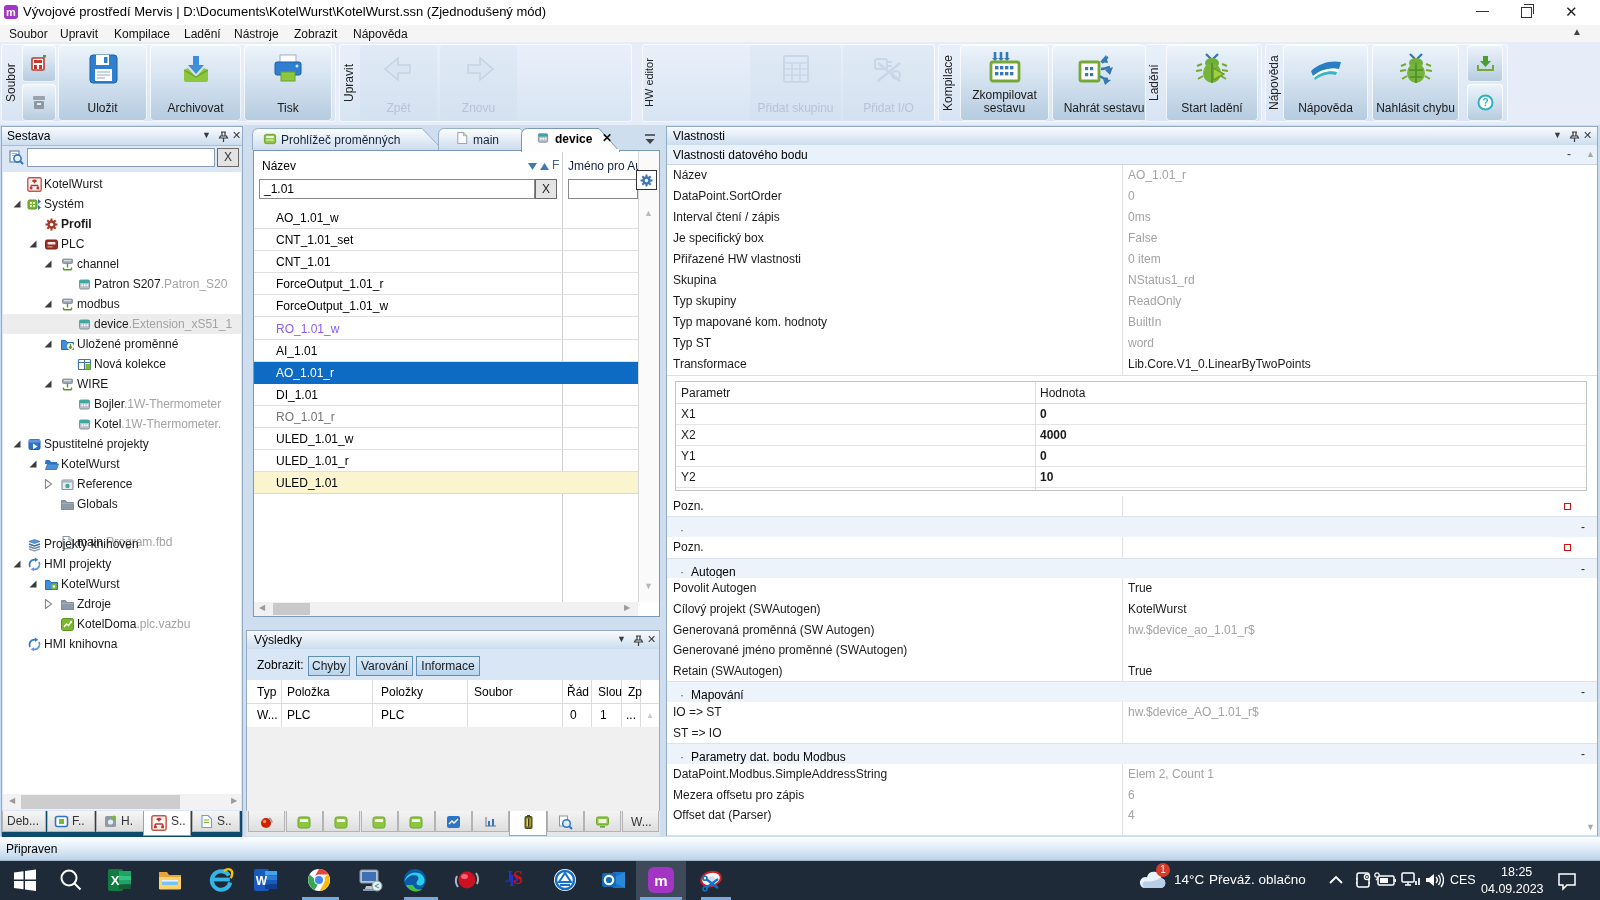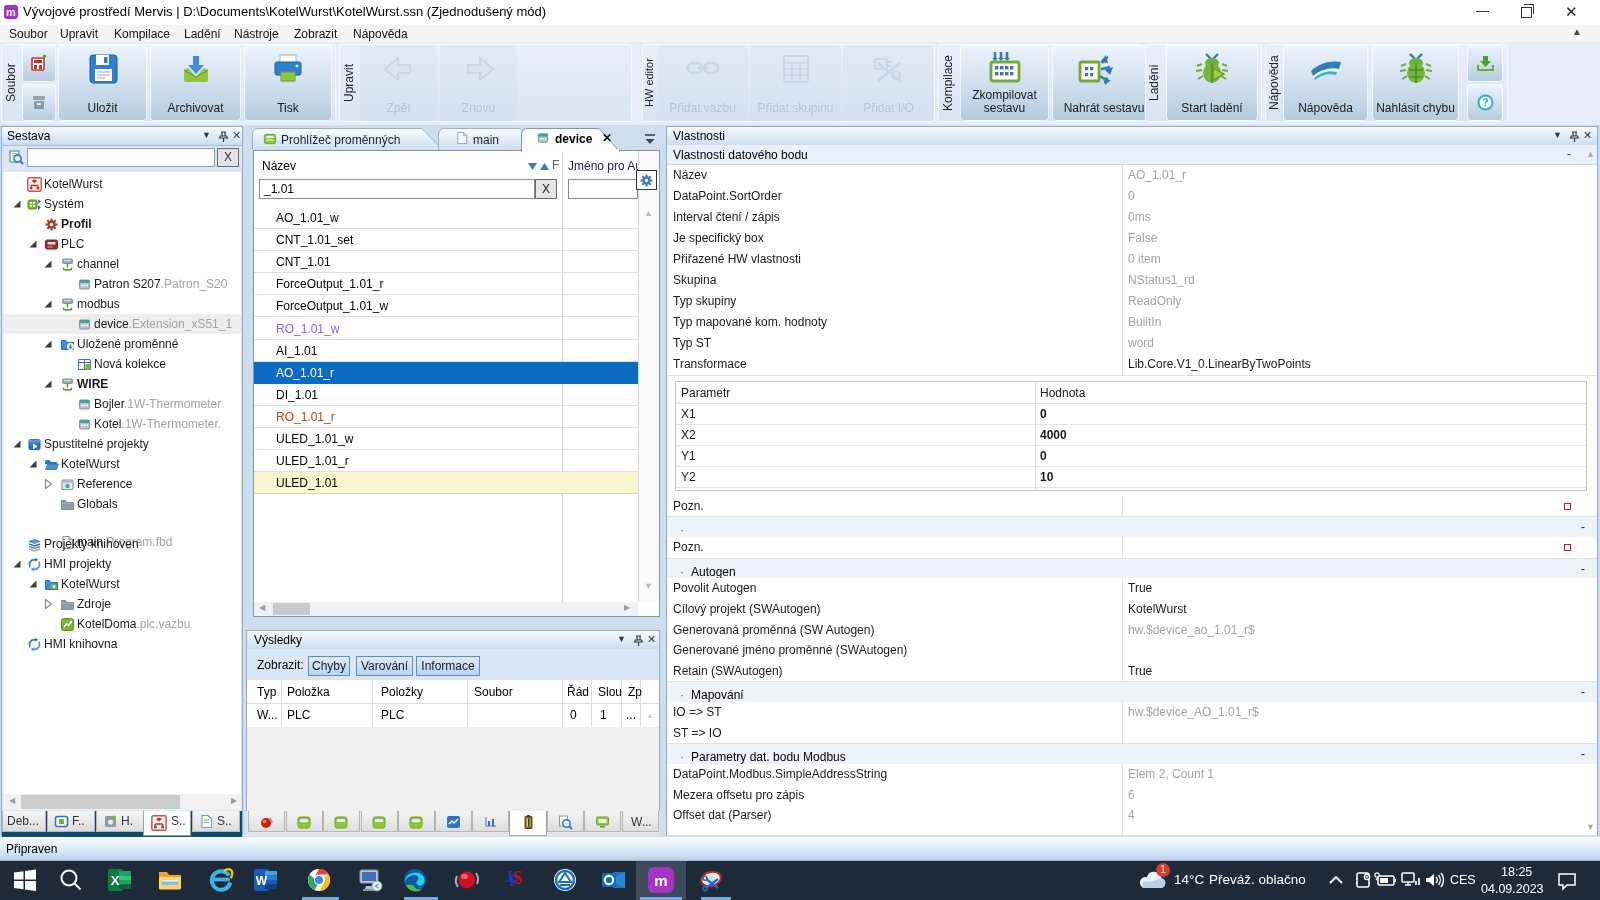--- a/index.html
+++ b/index.html
@@ -99,28 +99,20 @@
  </div>
  <div class="rbtn dis" style="left:440px;top:3px;width:77px;height:76px">
   <svg class="abs" style="left:22px;top:8px" width="34" height="34" viewBox="0 0 34 34">
           <path d="M18 5v7H6v8h12v7l13-11z" fill="#dbe5f1" stroke="#c3d2e4" stroke-width="1.5"></path>
         </svg>
   <div class="lb">Znovu</div>
  </div>
 
  <div class="grp" style="left:642px;top:2px;width:293px;height:78px"></div>
  <div class="vlab" style="left:642px;top:2px;width:15px;height:78px;line-height:15px;font-size:11px">HW editor</div>
- <div class="rbtn dis" style="left:657px;top:3px;width:91px;height:76px">
-  <svg class="abs" style="left:29px;top:10px" width="34" height="28" viewBox="0 0 34 28">
-          <rect x="2" y="8" width="14" height="10" rx="5" fill="none" stroke="#c9d6e7" stroke-width="2.6"></rect>
-          <rect x="18" y="8" width="14" height="10" rx="5" fill="none" stroke="#c9d6e7" stroke-width="2.6"></rect>
-          <path d="M12 13h10" stroke="#c9d6e7" stroke-width="2.6"></path>
-        </svg>
-  <div class="lb">Přidat vazbu</div>
- </div>
  <div class="rbtn dis" style="left:750px;top:3px;width:91px;height:76px">
   <svg class="abs" style="left:29px;top:8px" width="34" height="32" viewBox="0 0 34 32">
           <rect x="5" y="3" width="24" height="26" rx="2" fill="none" stroke="#c9d6e7" stroke-width="2"></rect>
           <path d="M5 10h24M5 16h24M5 22h24M13 10v19M21 10v19" stroke="#c9d6e7" stroke-width="1.6"></path>
         </svg>
   <div class="lb">Přidat skupinu</div>
  </div>
  <div class="rbtn dis" style="left:843px;top:3px;width:91px;height:76px">
   <svg class="abs" style="left:29px;top:8px" width="34" height="32" viewBox="0 0 34 32">
           <rect x="3" y="6" width="12" height="10" rx="2" fill="none" stroke="#c9d6e7" stroke-width="2"></rect>
@@ -408,21 +400,21 @@
             <use href="#i_fsave"></use>
           </svg>
           <span class="abs" style="left:74px;color:#1a1a1a">Uložené proměnné<span class="gray"></span></span>
         </div>
 <div class="trow" style="top:182px;">
           <svg class="abs" style="left:74px;top:3px" width="15" height="15">
             <use href="#i_coll"></use>
           </svg>
           <span class="abs" style="left:91px;color:#1a1a1a">Nová kolekce<span class="gray"></span></span>
         </div>
-<div class="trow" style="top:202px;font-weight:bold;">
+<div class="trow" style="top:202px;">
           <svg class="abs" style="left:40px;top:5px" width="10" height="10" viewBox="0 0 10 10">
             <path d="M8.5 1.5v7h-7z" fill="#3c3c3c"></path>
           </svg>
           <svg class="abs" style="left:57px;top:3px" width="15" height="15">
             <use href="#i_net"></use>
           </svg>
           <span class="abs" style="left:74px;color:#1a1a1a">WIRE<span class="gray"></span></span>
         </div>
 <div class="trow" style="top:222px;">
           <svg class="abs" style="left:74px;top:3px" width="15" height="15">
@@ -643,21 +635,21 @@
       </div>
 <div class="abs" style="left:0;top:188.6px;width:384px;height:22px;border-bottom:1px solid #e0e0e0;box-sizing:border-box;color:#000">
         <span class="abs" style="left:22px;top:4px">AI_1.01</span>
       </div>
 <div class="abs" style="left:0;top:210.7px;width:384px;height:22px;background:#0d6bc4;color:#fff">
         <span class="abs" style="left:22px;top:4px">AO_1.01_r</span>
       </div>
 <div class="abs" style="left:0;top:232.8px;width:384px;height:22px;border-bottom:1px solid #e0e0e0;box-sizing:border-box;color:#000">
         <span class="abs" style="left:22px;top:4px">DI_1.01</span>
       </div>
-<div class="abs" style="left:0;top:254.9px;width:384px;height:22px;border-bottom:1px solid #e0e0e0;box-sizing:border-box;color:#c2410c">
+<div class="abs" style="left:0;top:254.9px;width:384px;height:22px;border-bottom:1px solid #e0e0e0;box-sizing:border-box;color:#737373">
         <span class="abs" style="left:22px;top:4px">RO_1.01_r</span>
       </div>
 <div class="abs" style="left:0;top:277.0px;width:384px;height:22px;border-bottom:1px solid #e0e0e0;box-sizing:border-box;color:#000">
         <span class="abs" style="left:22px;top:4px">ULED_1.01_w</span>
       </div>
 <div class="abs" style="left:0;top:299.1px;width:384px;height:22px;border-bottom:1px solid #e0e0e0;box-sizing:border-box;color:#000">
         <span class="abs" style="left:22px;top:4px">ULED_1.01_r</span>
       </div>
 <div class="abs" style="left:0;top:321.2px;width:384px;height:22px;background:#faf4cf;border-bottom:1px solid #e3dca4;box-sizing:border-box;color:#000">
         <span class="abs" style="left:22px;top:4px">ULED_1.01</span>

